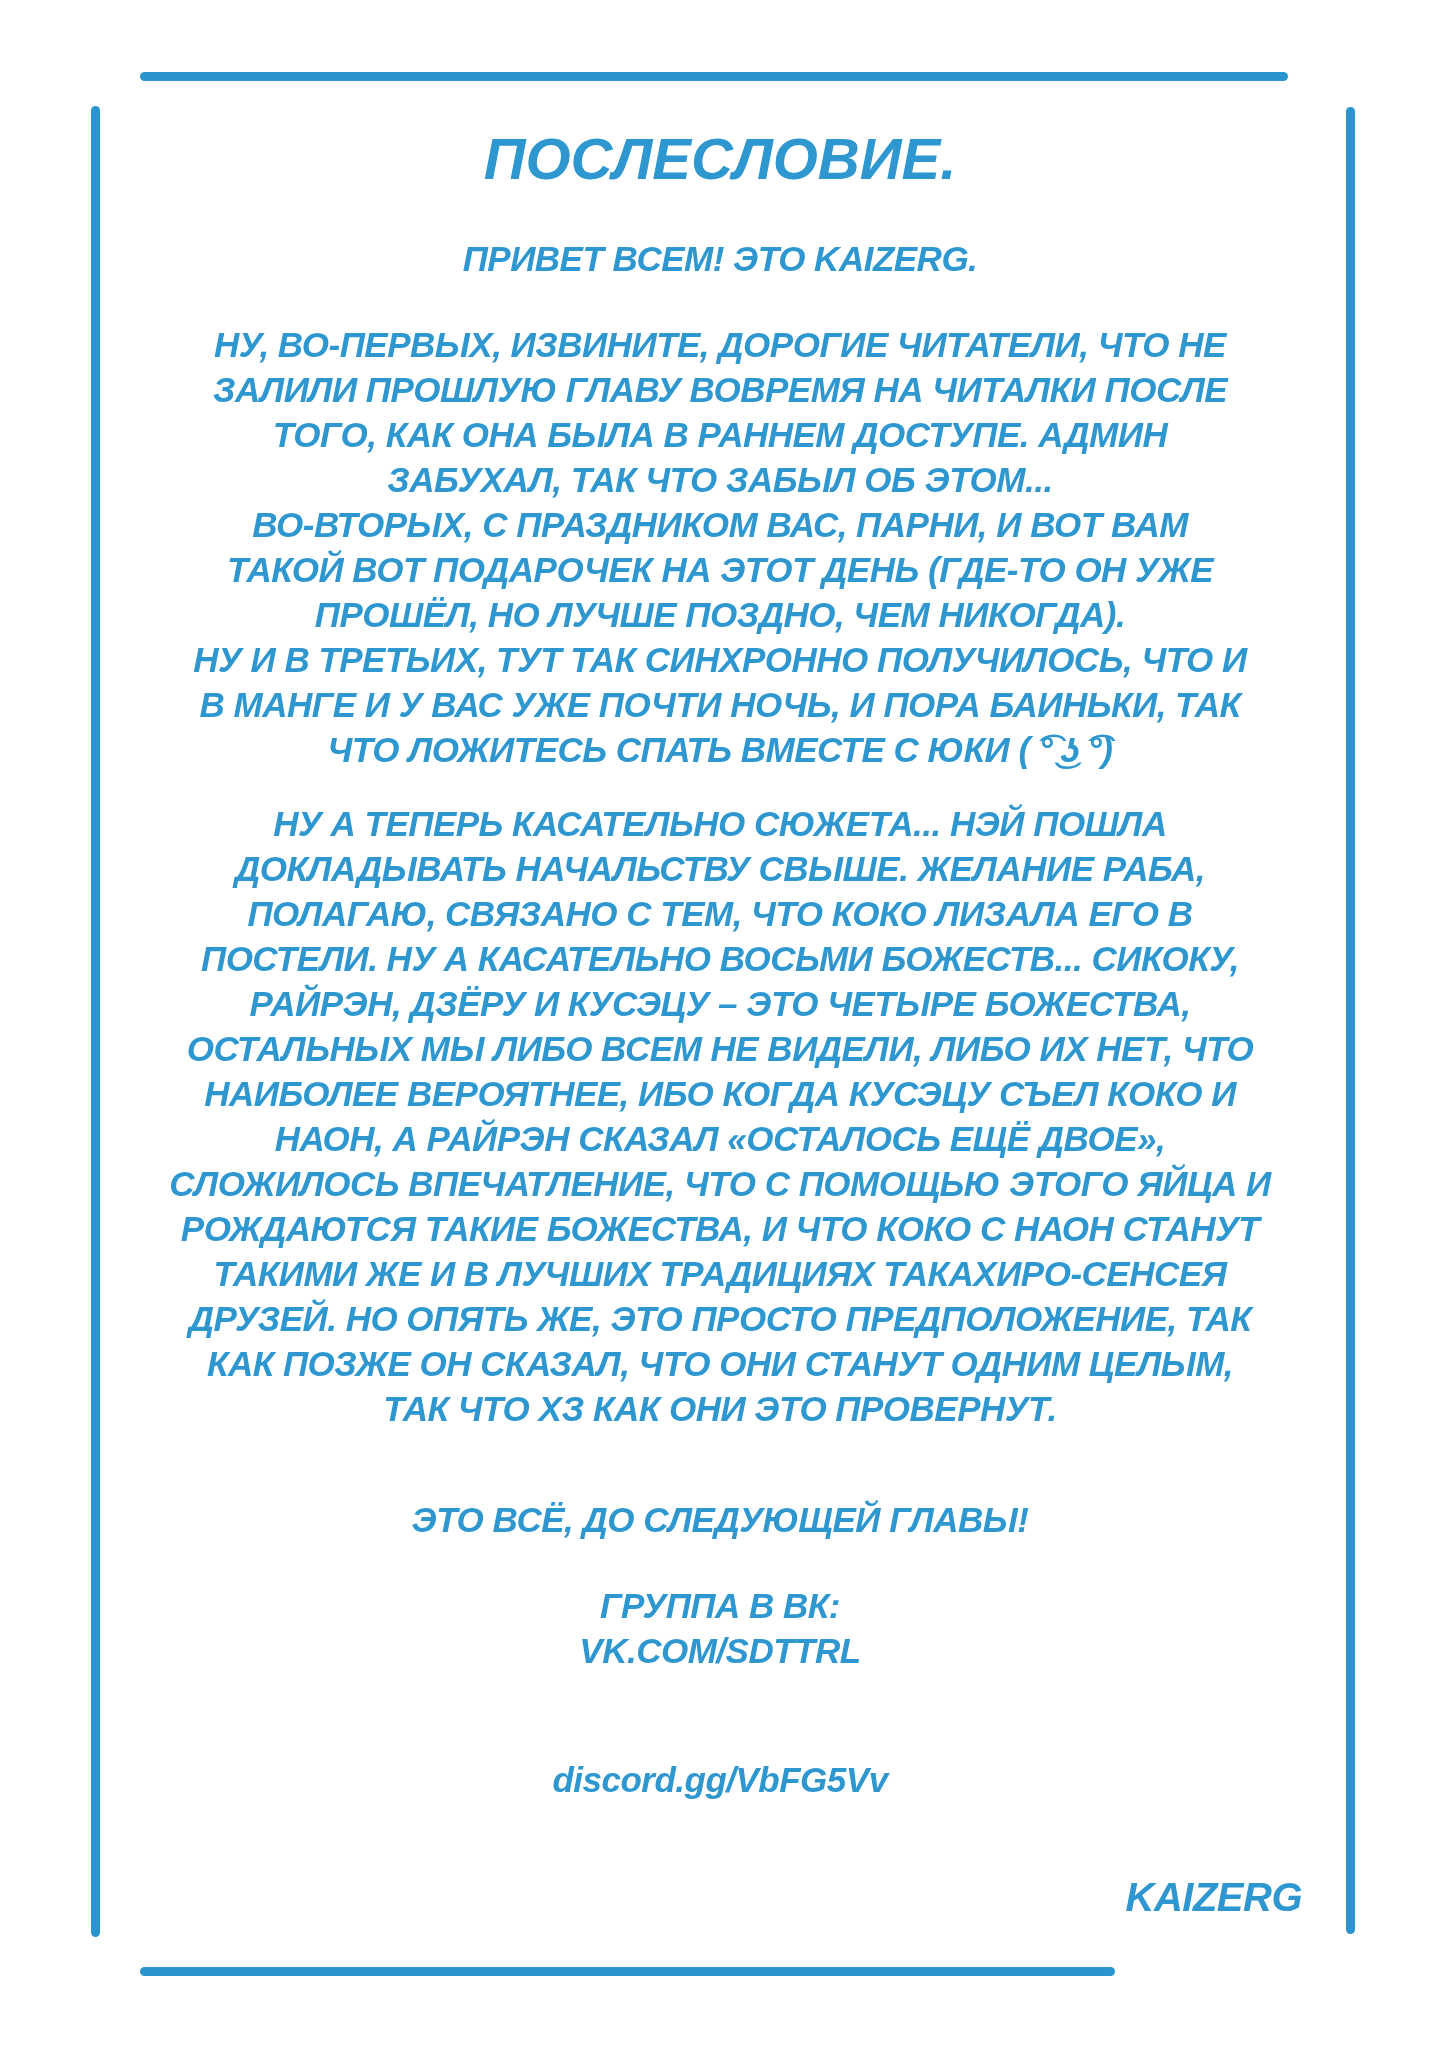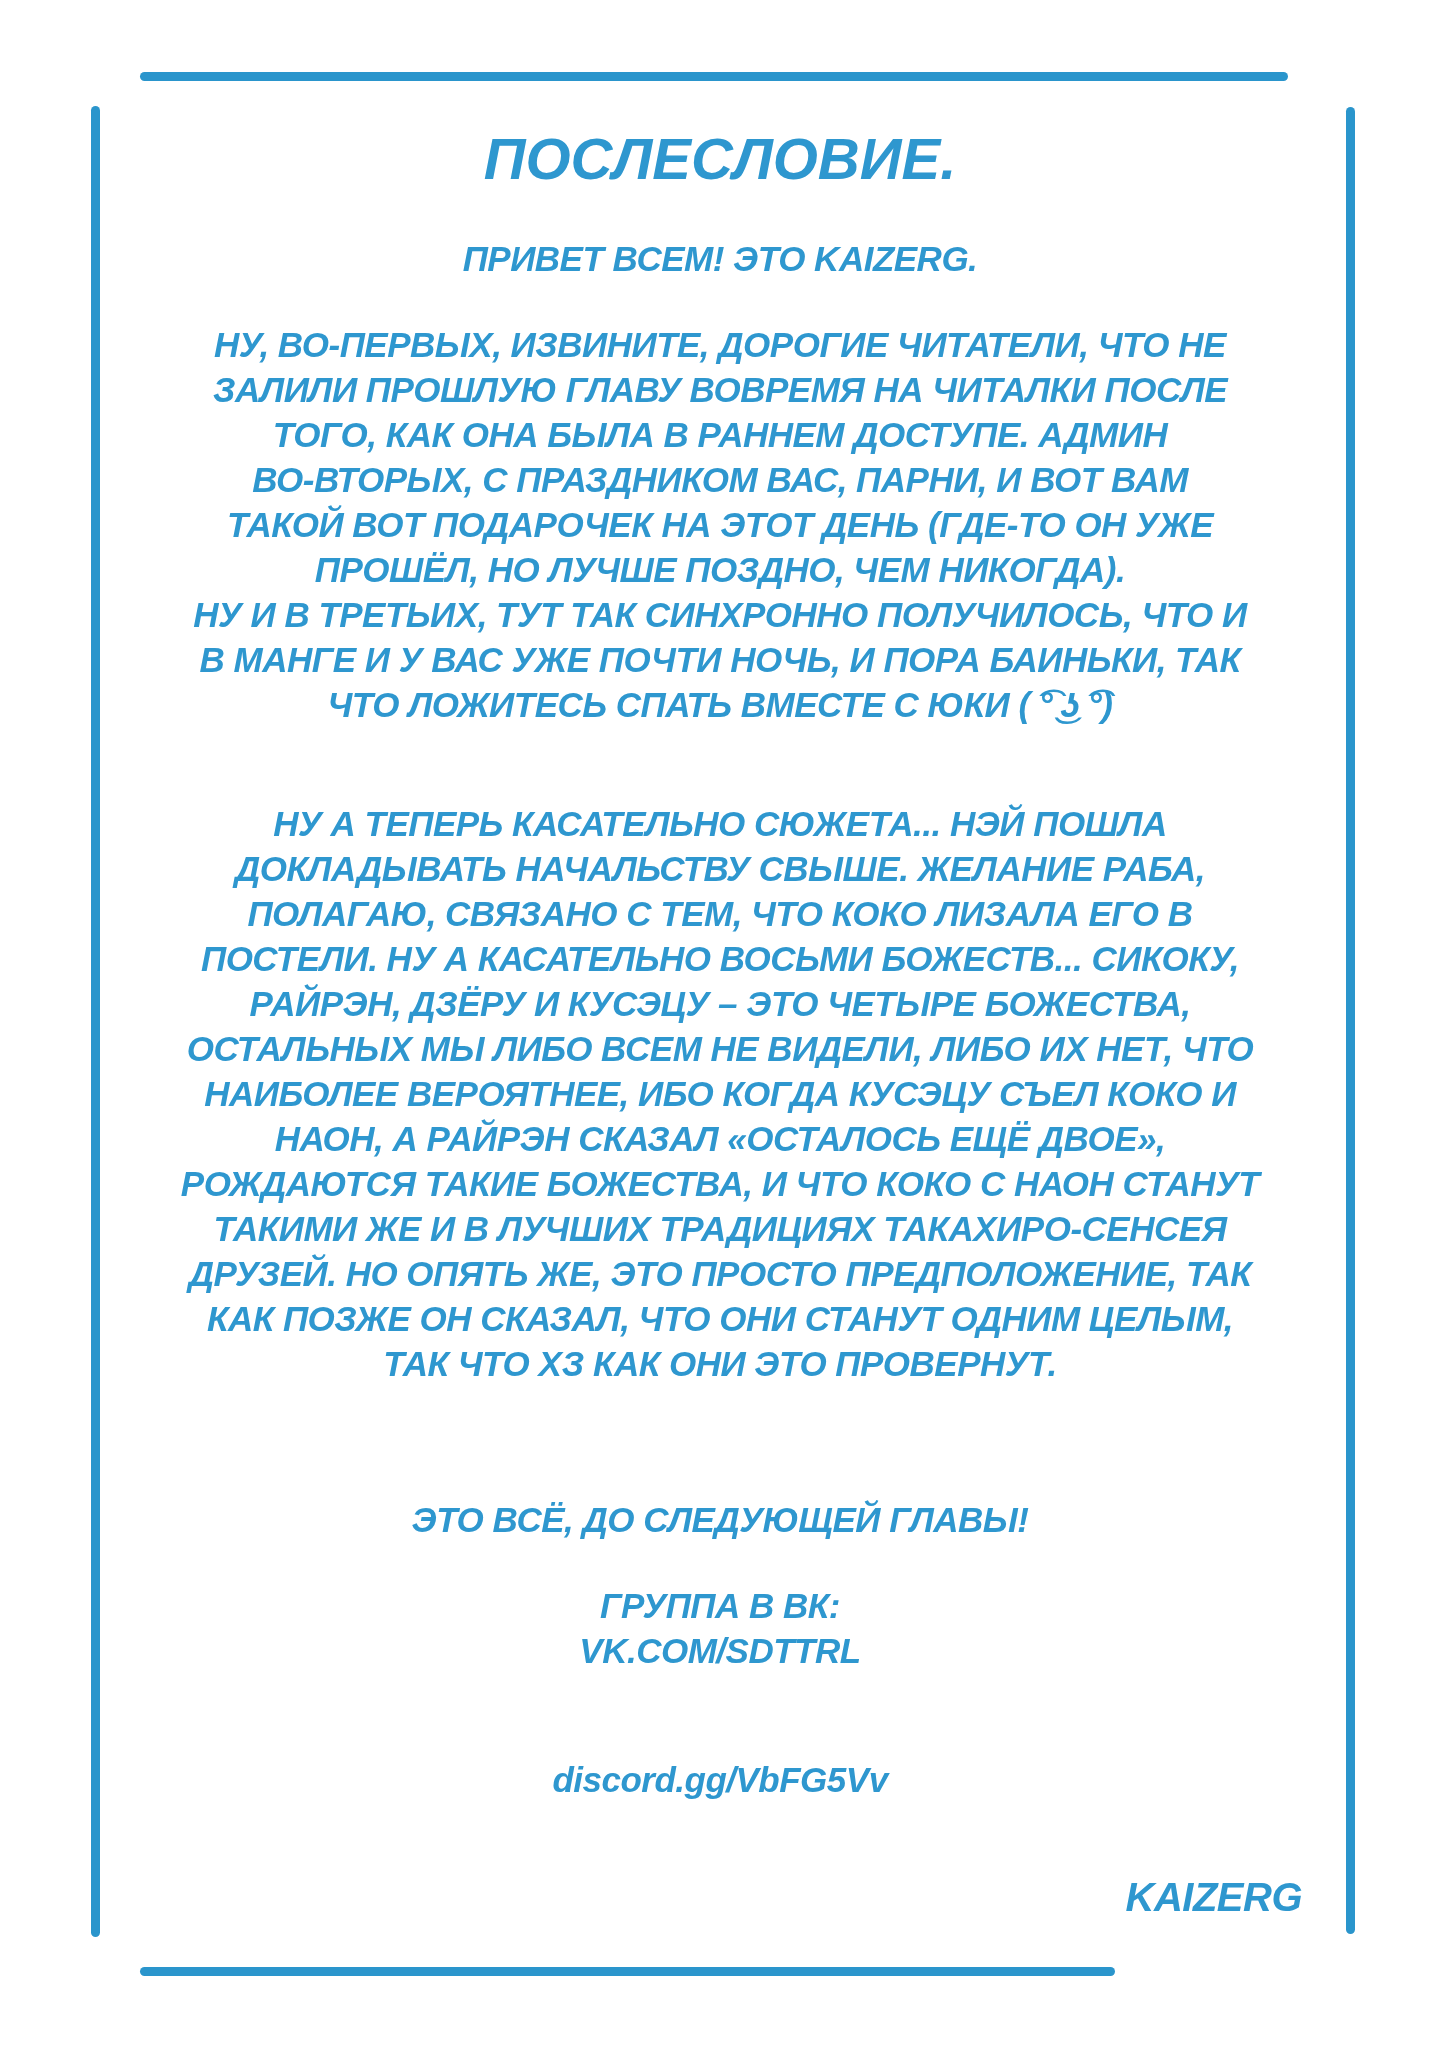--- a/index.html
+++ b/index.html
@@ -82,37 +82,39 @@
   <div class="frame-line frame-bottom"></div>
 
   <div class="comic title">ПОСЛЕСЛОВИЕ.</div>
 
   <div class="comic greeting">ПРИВЕТ ВСЕМ! ЭТО KAIZERG.</div>
 
   <div class="comic para para1">
     <span class="line">НУ, ВО-ПЕРВЫХ, ИЗВИНИТЕ, ДОРОГИЕ ЧИТАТЕЛИ, ЧТО НЕ</span>
     <span class="line">ЗАЛИЛИ ПРОШЛУЮ ГЛАВУ ВОВРЕМЯ НА ЧИТАЛКИ ПОСЛЕ</span>
     <span class="line">ТОГО, КАК ОНА БЫЛА В РАННЕМ ДОСТУПЕ. АДМИН</span>
+    <span class="line">ЗАБУХАЛ, ТАК ЧТО ЗАБЫЛ ОБ ЭТОМ...</span>
     <span class="line">ВО-ВТОРЫХ, С ПРАЗДНИКОМ ВАС, ПАРНИ, И ВОТ ВАМ</span>
     <span class="line">ТАКОЙ ВОТ ПОДАРОЧЕК НА ЭТОТ ДЕНЬ (ГДЕ-ТО ОН УЖЕ</span>
     <span class="line">ПРОШЁЛ, НО ЛУЧШЕ ПОЗДНО, ЧЕМ НИКОГДА).</span>
     <span class="line">НУ И В ТРЕТЬИХ, ТУТ ТАК СИНХРОННО ПОЛУЧИЛОСЬ, ЧТО И</span>
     <span class="line">В МАНГЕ И У ВАС УЖЕ ПОЧТИ НОЧЬ, И ПОРА БАИНЬКИ, ТАК</span>
     <span class="line">ЧТО ЛОЖИТЕСЬ СПАТЬ ВМЕСТЕ С ЮКИ  ( ͡° ͜ʖ ͡°)</span>
   </div>
 
   <div class="comic para para2">
     <span class="line">НУ А ТЕПЕРЬ КАСАТЕЛЬНО СЮЖЕТА... НЭЙ ПОШЛА</span>
     <span class="line">ДОКЛАДЫВАТЬ НАЧАЛЬСТВУ СВЫШЕ. ЖЕЛАНИЕ РАБА,</span>
     <span class="line">ПОЛАГАЮ, СВЯЗАНО С ТЕМ, ЧТО КОКО ЛИЗАЛА ЕГО В</span>
     <span class="line">ПОСТЕЛИ.  НУ А  КАСАТЕЛЬНО ВОСЬМИ БОЖЕСТВ... СИКОКУ,</span>
     <span class="line">РАЙРЭН, ДЗЁРУ И КУСЭЦУ – ЭТО ЧЕТЫРЕ БОЖЕСТВА,</span>
     <span class="line">ОСТАЛЬНЫХ МЫ ЛИБО ВСЕМ НЕ ВИДЕЛИ, ЛИБО ИХ НЕТ, ЧТО</span>
     <span class="line">НАИБОЛЕЕ ВЕРОЯТНЕЕ, ИБО КОГДА КУСЭЦУ СЪЕЛ КОКО И</span>
     <span class="line">НАОН, А РАЙРЭН СКАЗАЛ «ОСТАЛОСЬ ЕЩЁ ДВОЕ»,</span>
+    <span class="line">СЛОЖИЛОСЬ ВПЕЧАТЛЕНИЕ, ЧТО С ПОМОЩЬЮ ЭТОГО ЯЙЦА И</span>
     <span class="line">РОЖДАЮТСЯ ТАКИЕ БОЖЕСТВА, И ЧТО КОКО С НАОН СТАНУТ</span>
     <span class="line">ТАКИМИ ЖЕ И В ЛУЧШИХ ТРАДИЦИЯХ ТАКАХИРО-СЕНСЕЯ</span>
     <span class="line">ДРУЗЕЙ. НО ОПЯТЬ ЖЕ, ЭТО ПРОСТО ПРЕДПОЛОЖЕНИЕ, ТАК</span>
     <span class="line">КАК ПОЗЖЕ ОН СКАЗАЛ, ЧТО ОНИ СТАНУТ ОДНИМ ЦЕЛЫМ,</span>
     <span class="line">ТАК ЧТО ХЗ КАК ОНИ ЭТО ПРОВЕРНУТ.</span>
   </div>
 
   <div class="comic closing">ЭТО ВСЁ, ДО СЛЕДУЮЩЕЙ ГЛАВЫ!</div>
 
   <div class="comic vk-block">

